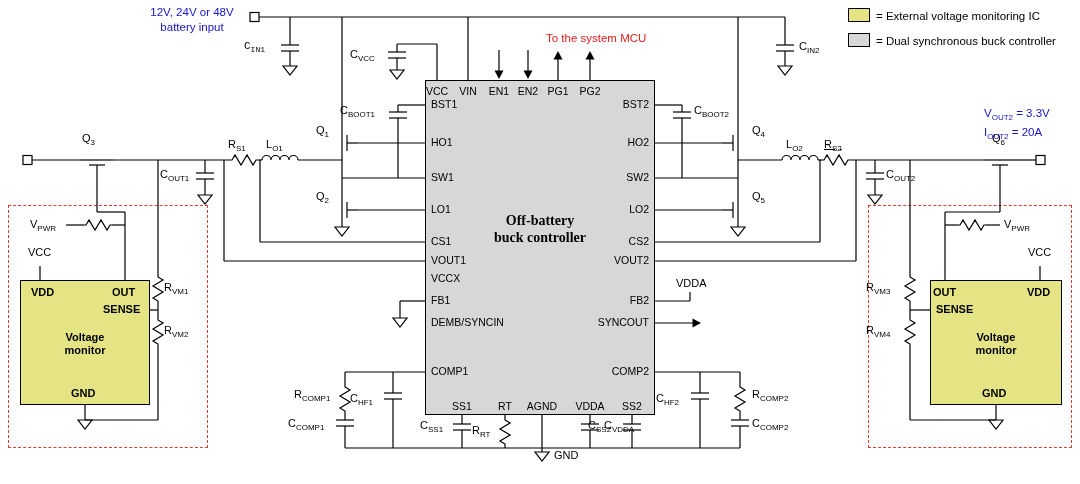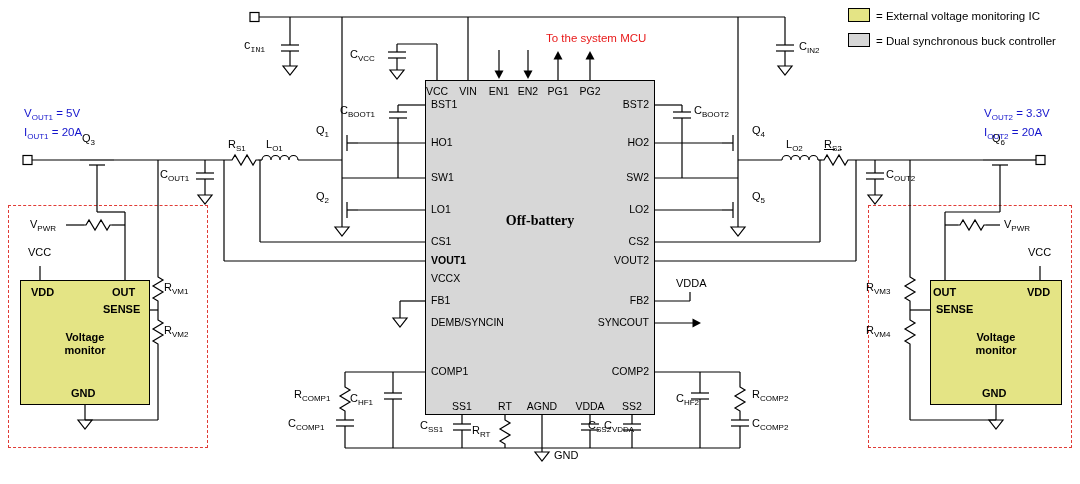--- a/index.html
+++ b/index.html
@@ -243,43 +243,48 @@
       <use href="#gnd" transform="translate(542,452)"></use>
       <line x1="590" y1="415" x2="590" y2="424"></line>
       <use href="#cap" transform="translate(590,424)"></use>
       <line x1="590" y1="430" x2="590" y2="448"></line>
       <line x1="632" y1="415" x2="632" y2="424"></line>
       <use href="#cap" transform="translate(632,424)"></use>
       <line x1="632" y1="430" x2="632" y2="448"></line>
     </g>
   </svg>
 
+  <div class="lbl t115 center" style="left: 136px; top: 5px; width: 112px; color: rgb(20, 20, 204);">
+    <span class="blk">12V, 24V or 48V</span>
+    <span class="blk">battery input</span>
+  </div>
 
   <span class="lbl t115" style="left: 546px; top: 31px; color: rgb(232, 26, 26);">To the system MCU</span>
 
   <span class="lbl t115" style="left:876px;top:9px;">= External voltage monitoring IC</span>
   <span class="lbl t115" style="left:876px;top:34px;">= Dual synchronous buck controller</span>
 
   <div class="lbl t14 bold center" style="left:460px;top:212px;width:160px;font-family:Liberation Serif, serif;">
     <span class="blk">Off-battery</span>
+    <span class="blk">buck controller</span>
   </div>
 
   <span class="lbl pin cx" style="left:437px;top:85px;">VCC</span>
   <span class="lbl pin cx" style="left:468px;top:85px;">VIN</span>
   <span class="lbl pin cx" style="left:499px;top:85px;">EN1</span>
   <span class="lbl pin cx" style="left:528px;top:85px;">EN2</span>
   <span class="lbl pin cx" style="left:558px;top:85px;">PG1</span>
   <span class="lbl pin cx" style="left:590px;top:85px;">PG2</span>
 
   <span class="lbl pin" style="left:431px;top:98px;">BST1</span>
   <span class="lbl pin" style="left:431px;top:136px;">HO1</span>
   <span class="lbl pin" style="left:431px;top:171px;">SW1</span>
   <span class="lbl pin" style="left:431px;top:203px;">LO1</span>
   <span class="lbl pin" style="left:431px;top:235px;">CS1</span>
-  <span class="lbl pin" style="left:431px;top:254px;font-weight:bold;">VOUT1</span>
+  <span class="lbl pin" style="left:431px;top:254px;">VOUT1</span>
   <span class="lbl pin" style="left:431px;top:272px;">VCCX</span>
   <span class="lbl pin" style="left:431px;top:294px;">FB1</span>
   <span class="lbl pin" style="left:431px;top:316px;">DEMB/SYNCIN</span>
   <span class="lbl pin" style="left:431px;top:365px;">COMP1</span>
 
   <span class="lbl pin" style="right:431px;top:98px;">BST2</span>
   <span class="lbl pin" style="right:431px;top:136px;">HO2</span>
   <span class="lbl pin" style="right:431px;top:171px;">SW2</span>
   <span class="lbl pin" style="right:431px;top:203px;">LO2</span>
   <span class="lbl pin" style="right:431px;top:235px;">CS2</span>
@@ -322,29 +327,25 @@
   <span class="lbl" style="left:866px;top:324px;">R<sub>VM4</sub></span>
   <span class="lbl" style="left:676px;top:277px;">VDDA</span>
 
   <span class="lbl" style="left:294px;top:388px;">R<sub>COMP1</sub></span>
   <span class="lbl" style="left:350px;top:392px;">C<sub>HF1</sub></span>
   <span class="lbl" style="left:288px;top:417px;">C<sub>COMP1</sub></span>
   <span class="lbl" style="left:420px;top:419px;">C<sub>SS1</sub></span>
   <span class="lbl" style="left:472px;top:424px;">R<sub>RT</sub></span>
   <span class="lbl" style="left:564px;top:419px;margin-left:40px;">C<sub>VDDA</sub></span>
   <span class="lbl" style="left:588px;top:419px;">C<sub>SS2</sub></span>
-  <span class="lbl" style="left:656px;top:392px;margin-left:20px;">C<sub>HF2</sub></span>
+  <span class="lbl" style="left:656px;top:392px;">C<sub>HF2</sub></span>
   <span class="lbl" style="left:752px;top:388px;">R<sub>COMP2</sub></span>
   <span class="lbl" style="left:752px;top:417px;">C<sub>COMP2</sub></span>
   <span class="lbl" style="left:554px;top:449px;">GND</span>
 
-  <div class="lbl t115" style="left: 24px; top: 106px; color: rgb(20, 20, 204);">
-    <span class="blk">V<sub>OUT1</sub> = 5V</span>
-    <span class="blk">I<sub>OUT1</sub> = 20A</span>
-  </div>
   <div class="lbl t115" style="left: 984px; top: 106px; color: rgb(20, 20, 204);">
     <span class="blk">V<sub>OUT2</sub> = 3.3V</span>
     <span class="blk">I<sub>OUT2</sub> = 20A</span>
   </div>
 
   <span class="lbl bold" style="left:31px;top:286px;">VDD</span>
   <span class="lbl bold" style="left:112px;top:286px;">OUT</span>
   <span class="lbl bold" style="left:103px;top:303px;">SENSE</span>
   <span class="lbl bold" style="left:71px;top:387px;">GND</span>
   <div class="lbl bold center" style="left:37px;top:331px;width:96px;">

